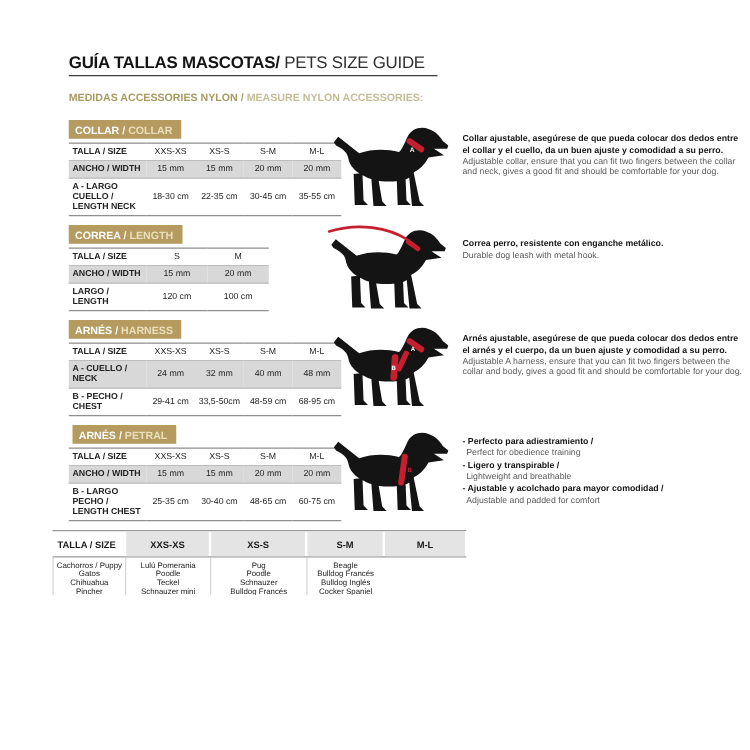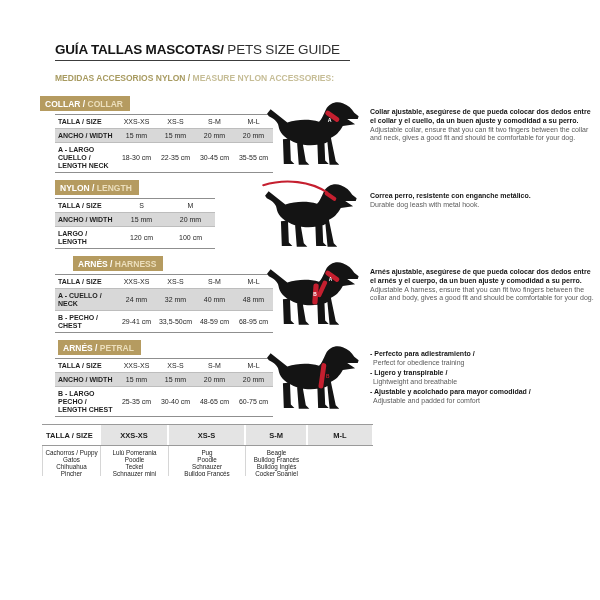--- a/index.html
+++ b/index.html
@@ -73,23 +73,23 @@
         <path class="ink" d="M10,19 L14,14 L33,29 C45,25 58,25 69,28 C72,26 74,20 77,14 C80,7 89,4 96,7 C102,9 106,13 109,18 L114,22 L113,25 L101,25 L110,31 L96,33 C92,40 88,44 83,46 C80,51 75,54 69,54 C57,56 45,54 38,50 C29,46 24,40 23,33 C22,28 18,25 12,22 Z
                  M82,44 L88,73 L92,77 L81,77 L78,46 Z
                  M75,48 L76,72 L80,76 L68,76 L67,49 Z
                  M50,50 L54,73 L58,77 L46,77 L44,51 Z
                  M36,47 L37,72 L41,76 L29,76 L28,48 Z"></path>
       </g>
     </defs>
   </svg>
 
   <h1 class="title"><span class="b">GUÍA TALLAS MASCOTAS/</span><span class="l"> PETS SIZE GUIDE</span></h1>
-  <h2 class="subtitle"><span class="b">MEDIDAS ACCESORIOS NYLON /</span><span class="l"> MEASURE NYLON ACCESSORIES:</span></h2>
-
-  <div class="badge" style="left:40px;top:96px"><span class="b">COLLAR /</span><span class="l"> COLLAR</span></div>
+  <h2 class="subtitle"><span class="b">MEDIDAS ACCESSORIES NYLON /</span><span class="l"> MEASURE NYLON ACCESSORIES:</span></h2>
+
+  <div class="badge" style="left:55px;top:96px"><span class="b">COLLAR /</span><span class="l"> COLLAR</span></div>
   <table class="sizetable" style="left:55px;top:114px">
     <tbody>
         <tr>
       <th class="lbl">TALLA / SIZE</th>
       <th class="val">XXS-XS</th>
       <th class="val">XS-S</th>
       <th class="val">S-M</th>
       <th class="val">M-L</th>
     </tr>
     <tr class="shaded">
@@ -112,21 +112,21 @@
   <svg class="abs" style="left:258px;top:97px" width="115" height="81" viewBox="0 0 130 92">
     <use href="#dog-base"></use>
     <rect x="75" y="19" width="18" height="5.5" rx="2.5" fill="#c51f2f" transform="rotate(35 84 22)"></rect>
     <text x="79" y="28" font-size="6" font-weight="bold" fill="#ffffff">A</text>
   </svg>
   <div class="desc" style="left:370px;top:108px">
     <span class="db">Collar ajustable, asegúrese de que pueda colocar dos dedos entre el collar y el cuello, da un buen ajuste y comodidad a su perro.</span>
     <span class="dl">Adjustable collar, ensure that you can fit two fingers between the collar and neck, gives a good fit and should be comfortable for your dog.</span>
   </div>
 
-  <div class="badge" style="left:55px;top:180px"><span class="b">NYLON /</span><span class="l"> LENGTH</span></div>
+  <div class="badge" style="left:55px;top:180px"><span class="b">CORREA /</span><span class="l"> LENGTH</span></div>
   <table class="sizetable leash" style="left:55px;top:198px">
     <tbody>
         <tr>
       <th class="lbl">TALLA / SIZE</th>
       <th class="val">S</th>
       <th class="val">M</th>
     </tr>
     <tr class="shaded">
       <td class="lbl">ANCHO / WIDTH</td>
       <td class="val">15 mm</td>
@@ -142,21 +142,21 @@
   <svg class="abs" style="left:256px;top:179px" width="115" height="81" viewBox="0 0 130 92">
     <use href="#dog-base"></use>
     <path d="M80,15 C62,3 34,-1 8,7" stroke="#c51f2f" stroke-width="2.4" fill="none" stroke-linecap="round"></path>
     <rect x="77" y="17" width="15" height="4.5" rx="2" fill="#c51f2f" transform="rotate(35 84 19)"></rect>
   </svg>
   <div class="desc" style="left:370px;top:192px">
     <span class="db">Correa perro, resistente con enganche metálico.</span>
     <span class="dl">Durable dog leash with metal hook.</span>
   </div>
 
-  <div class="badge" style="left:73px;top:256px"><span class="b">ARNÉS /</span><span class="l"> HARNESS</span></div>
+  <div class="badge" style="left:55px;top:256px"><span class="b">ARNÉS /</span><span class="l"> HARNESS</span></div>
   <table class="sizetable" style="left:55px;top:274px">
     <tbody>
         <tr>
       <th class="lbl">TALLA / SIZE</th>
       <th class="val">XXS-XS</th>
       <th class="val">XS-S</th>
       <th class="val">S-M</th>
       <th class="val">M-L</th>
     </tr>
     <tr class="shaded">

